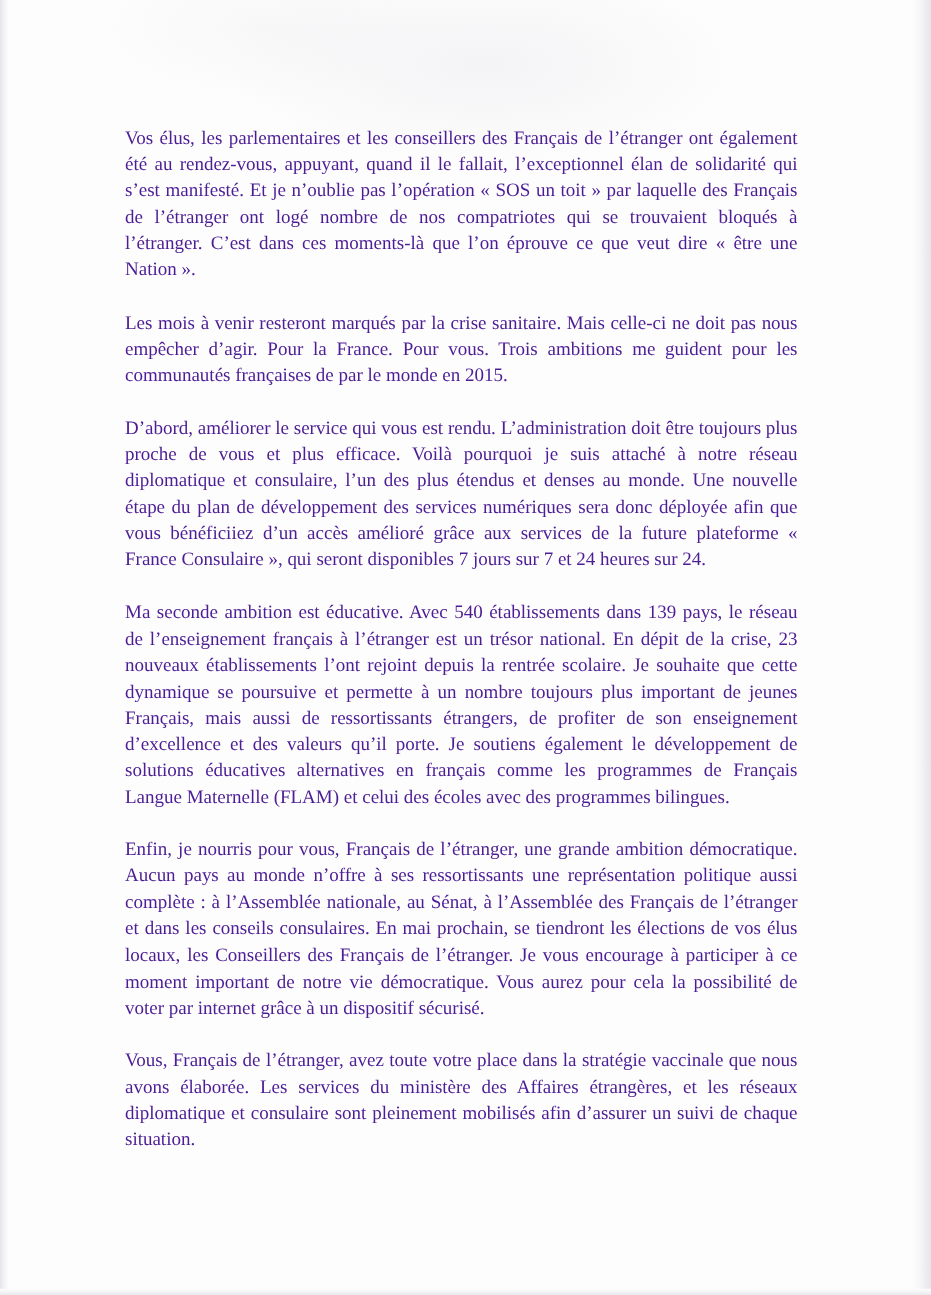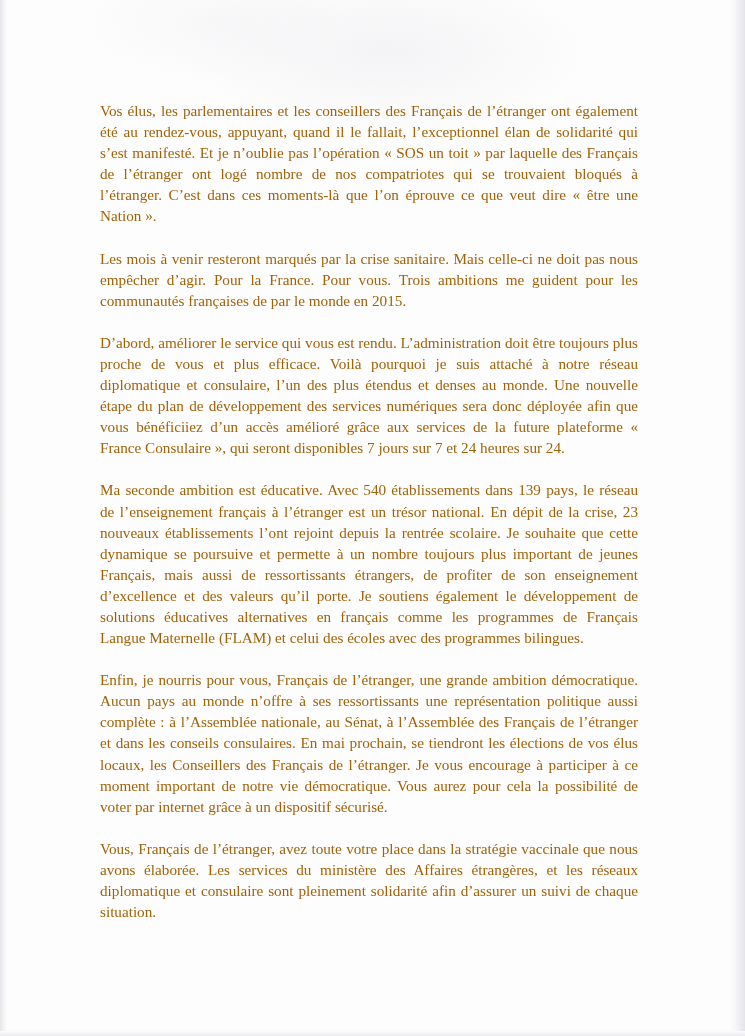--- a/index.html
+++ b/index.html
@@ -56,21 +56,21 @@
     position: absolute;
     left: 100px;
     top: 100px;
     width: 538px;
   }
   .para {
     margin: 0 0 21px 0;
     font-family: "Liberation Serif", "DejaVu Serif", serif;
     font-size: 15.2px;
     line-height: 21.1px;
-    color: #a16207;
+    color: #4c1d95;
     text-align: justify;
     text-justify: inter-word;
     hyphens: none;
     -webkit-font-smoothing: antialiased;
   }
   .para:last-child {
     margin-bottom: 0;
   }
 </style>
 </head>
@@ -82,16 +82,16 @@
   <div class="edge-left"></div>
   <div class="edge-right"></div>
   <div class="edge-bottom"></div>
 
   <div class="text-column">
     <p class="para">Vos élus, les parlementaires et les conseillers des Français de l’étranger ont également été au rendez-vous, appuyant, quand il le fallait, l’exceptionnel élan de solidarité qui s’est manifesté. Et je n’oublie pas l’opération « SOS un toit » par laquelle des Français de l’étranger ont logé nombre de nos compatriotes qui se trouvaient bloqués à l’étranger. C’est dans ces moments-là que l’on éprouve ce que veut dire « être une Nation ».</p>
     <p class="para">Les mois à venir resteront marqués par la crise sanitaire. Mais celle-ci ne doit pas nous empêcher d’agir. Pour la France. Pour vous. Trois ambitions me guident pour les communautés françaises de par le monde en 2015.</p>
     <p class="para">D’abord, améliorer le service qui vous est rendu. L’administration doit être toujours plus proche de vous et plus efficace. Voilà pourquoi je suis attaché à notre réseau diplomatique et consulaire, l’un des plus étendus et denses au monde. Une nouvelle étape du plan de développement des services numériques sera donc déployée afin que vous bénéficiiez d’un accès amélioré grâce aux services de la future plateforme « France Consulaire », qui seront disponibles 7 jours sur 7 et 24 heures sur 24.</p>
     <p class="para">Ma seconde ambition est éducative. Avec 540 établissements dans 139 pays, le réseau de l’enseignement français à l’étranger est un trésor national. En dépit de la crise, 23 nouveaux établissements l’ont rejoint depuis la rentrée scolaire. Je souhaite que cette dynamique se poursuive et permette à un nombre toujours plus important de jeunes Français, mais aussi de ressortissants étrangers, de profiter de son enseignement d’excellence et des valeurs qu’il porte. Je soutiens également le développement de solutions éducatives alternatives en français comme les programmes de Français Langue Maternelle (FLAM) et celui des écoles avec des programmes bilingues.</p>
     <p class="para">Enfin, je nourris pour vous, Français de l’étranger, une grande ambition démocratique. Aucun pays au monde n’offre à ses ressortissants une représentation politique aussi complète : à l’Assemblée nationale, au Sénat, à l’Assemblée des Français de l’étranger et dans les conseils consulaires. En mai prochain, se tiendront les élections de vos élus locaux, les Conseillers des Français de l’étranger. Je vous encourage à participer à ce moment important de notre vie démocratique. Vous aurez pour cela la possibilité de voter par internet grâce à un dispositif sécurisé.</p>
-    <p class="para">Vous, Français de l’étranger, avez toute votre place dans la stratégie vaccinale que nous avons élaborée. Les services du ministère des Affaires étrangères, et les réseaux diplomatique et consulaire sont pleinement solidarité afin d’assurer un suivi de chaque situation.</p>
+    <p class="para">Vous, Français de l’étranger, avez toute votre place dans la stratégie vaccinale que nous avons élaborée. Les services du ministère des Affaires étrangères, et les réseaux diplomatique et consulaire sont pleinement mobilisés afin d’assurer un suivi de chaque situation.</p>
   </div>
 
 </div>
 
 </body></html>

